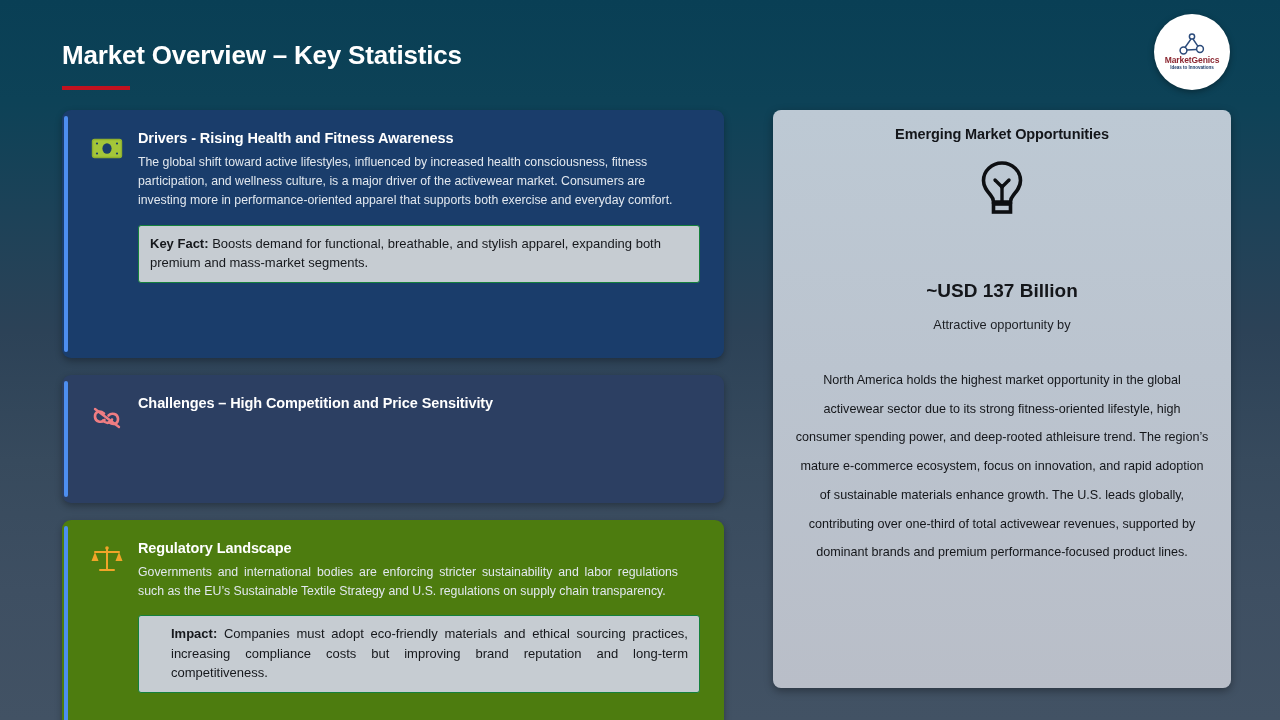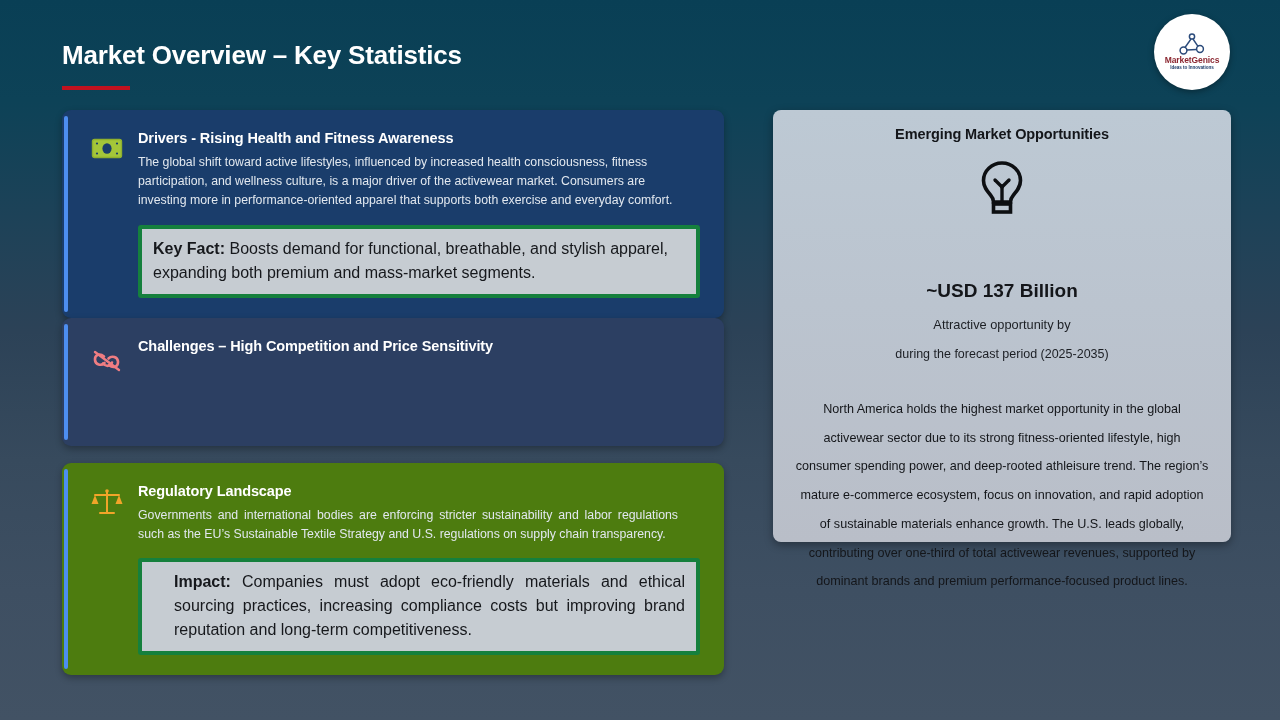--- a/index.html
+++ b/index.html
@@ -33,21 +33,21 @@
 
   
   .left-col{ position:absolute; left:62px; top:110px; width:662px; }
 
   .card{
     position:relative; border-radius:9px;
     box-shadow:0 3px 7px rgba(0,0,0,.30);
     padding:20px 24px 18px 76px;
     overflow:hidden;
   }
-  .card.c1{ background:#1a3d6b; height:208px; }
+  .card.c1{ background:#1a3d6b; height:248px; margin-bottom:17px; }
   .card.c2{ background:#2c3f62; height:128px; margin-bottom:17px; }
   .card.c3{ background:#4d7c0f; height:212px; }
 
   .accent{
     position:absolute; left:2px; top:6px; bottom:6px; width:4px;
     border-radius:3px; background:#4d8ef0;
   }
   .card-icon{
     position:absolute; left:28px; top:22px;
     width:34px; height:34px;
@@ -61,32 +61,32 @@
     margin-bottom:7px; letter-spacing:-.1px;
   }
   .card-body{
     font-size:12.3px; color:#e2e8ef; line-height:1.56;
     max-width:556px;
   }
   .card.c3 .card-body{ text-align:justify; max-width:540px; }
 
   .factbox{
     margin-top:14px; background:#c6ccd2;
-    border:4px solid #15803d; border-radius:3px;
+    border:1px solid #15803d; border-radius:3px;
     padding:8px 11px 9px 11px;
-    font-size:16px; line-height:1.5; color:#16181c;
+    font-size:13px; line-height:1.5; color:#16181c;
     max-width:566px;
   }
   .factbox.justify{ text-align:justify;padding-left:32px; }
   .factbox b{ font-weight:bold; }
 
   
   .right-panel{
     position:absolute; left:773px; top:110px;
-    width:458px; height:432px;
+    width:458px; height:578px;
     background:linear-gradient(180deg,#bdc9d4 0%,#bbc4cf 45%,#b9bec8 100%);
     border-radius:8px;
     box-shadow:0 3px 8px rgba(0,0,0,.35);
     padding:16px 22px 18px 22px;
     text-align:center;
   }
   .rp-title{ font-size:14.5px; font-weight:bold; color:#14161a; letter-spacing:-.1px; }
   .rp-icon{ margin-top:18px; display:flex; justify-content:center; }
   .rp-value{ margin-top:62px; font-size:19px; font-weight:bold; color:#14161a; }
   .rp-sub{ margin-top:15px; font-size:12.8px; color:#1c1f24; }
@@ -182,15 +182,14 @@
     <svg width="52" height="58" viewBox="0 0 52 58">
       <path d="M26 3 C15.5 3 7.5 11 7.5 20.5 C7.5 27 11 31 14.5 35 C16.8 37.6 17.5 39.5 17.5 42 L34.5 42 C34.5 39.5 35.2 37.6 37.5 35 C41 31 44.5 27 44.5 20.5 C44.5 11 36.5 3 26 3 Z" fill="none" stroke="#0d0f12" stroke-width="3.6"></path>
       <line x1="26" y1="42" x2="26" y2="26" stroke="#0d0f12" stroke-width="3.4" stroke-linecap="round"></line>
       <line x1="26" y1="27" x2="19" y2="20" stroke="#0d0f12" stroke-width="3.4" stroke-linecap="round"></line>
       <line x1="26" y1="27" x2="33" y2="20" stroke="#0d0f12" stroke-width="3.4" stroke-linecap="round"></line>
       <rect x="17.5" y="44" width="17" height="8" fill="none" stroke="#0d0f12" stroke-width="3.6"></rect>
     </svg>
   </div>
   <div class="rp-value">~USD 137 Billion</div>
   <div class="rp-sub">Attractive opportunity by</div>
-  <div class="rp-period">during the forecast period (2025-2035)</div>
   <div class="rp-desc">North America holds the highest market opportunity in the global activewear sector due to its strong fitness-oriented lifestyle, high consumer spending power, and deep-rooted athleisure trend. The region’s mature e-commerce ecosystem, focus on innovation, and rapid adoption of sustainable materials enhance growth. The U.S. leads globally, contributing over one-third of total activewear revenues, supported by dominant brands and premium performance-focused product lines.</div>
 </div>
 
 </body></html>

